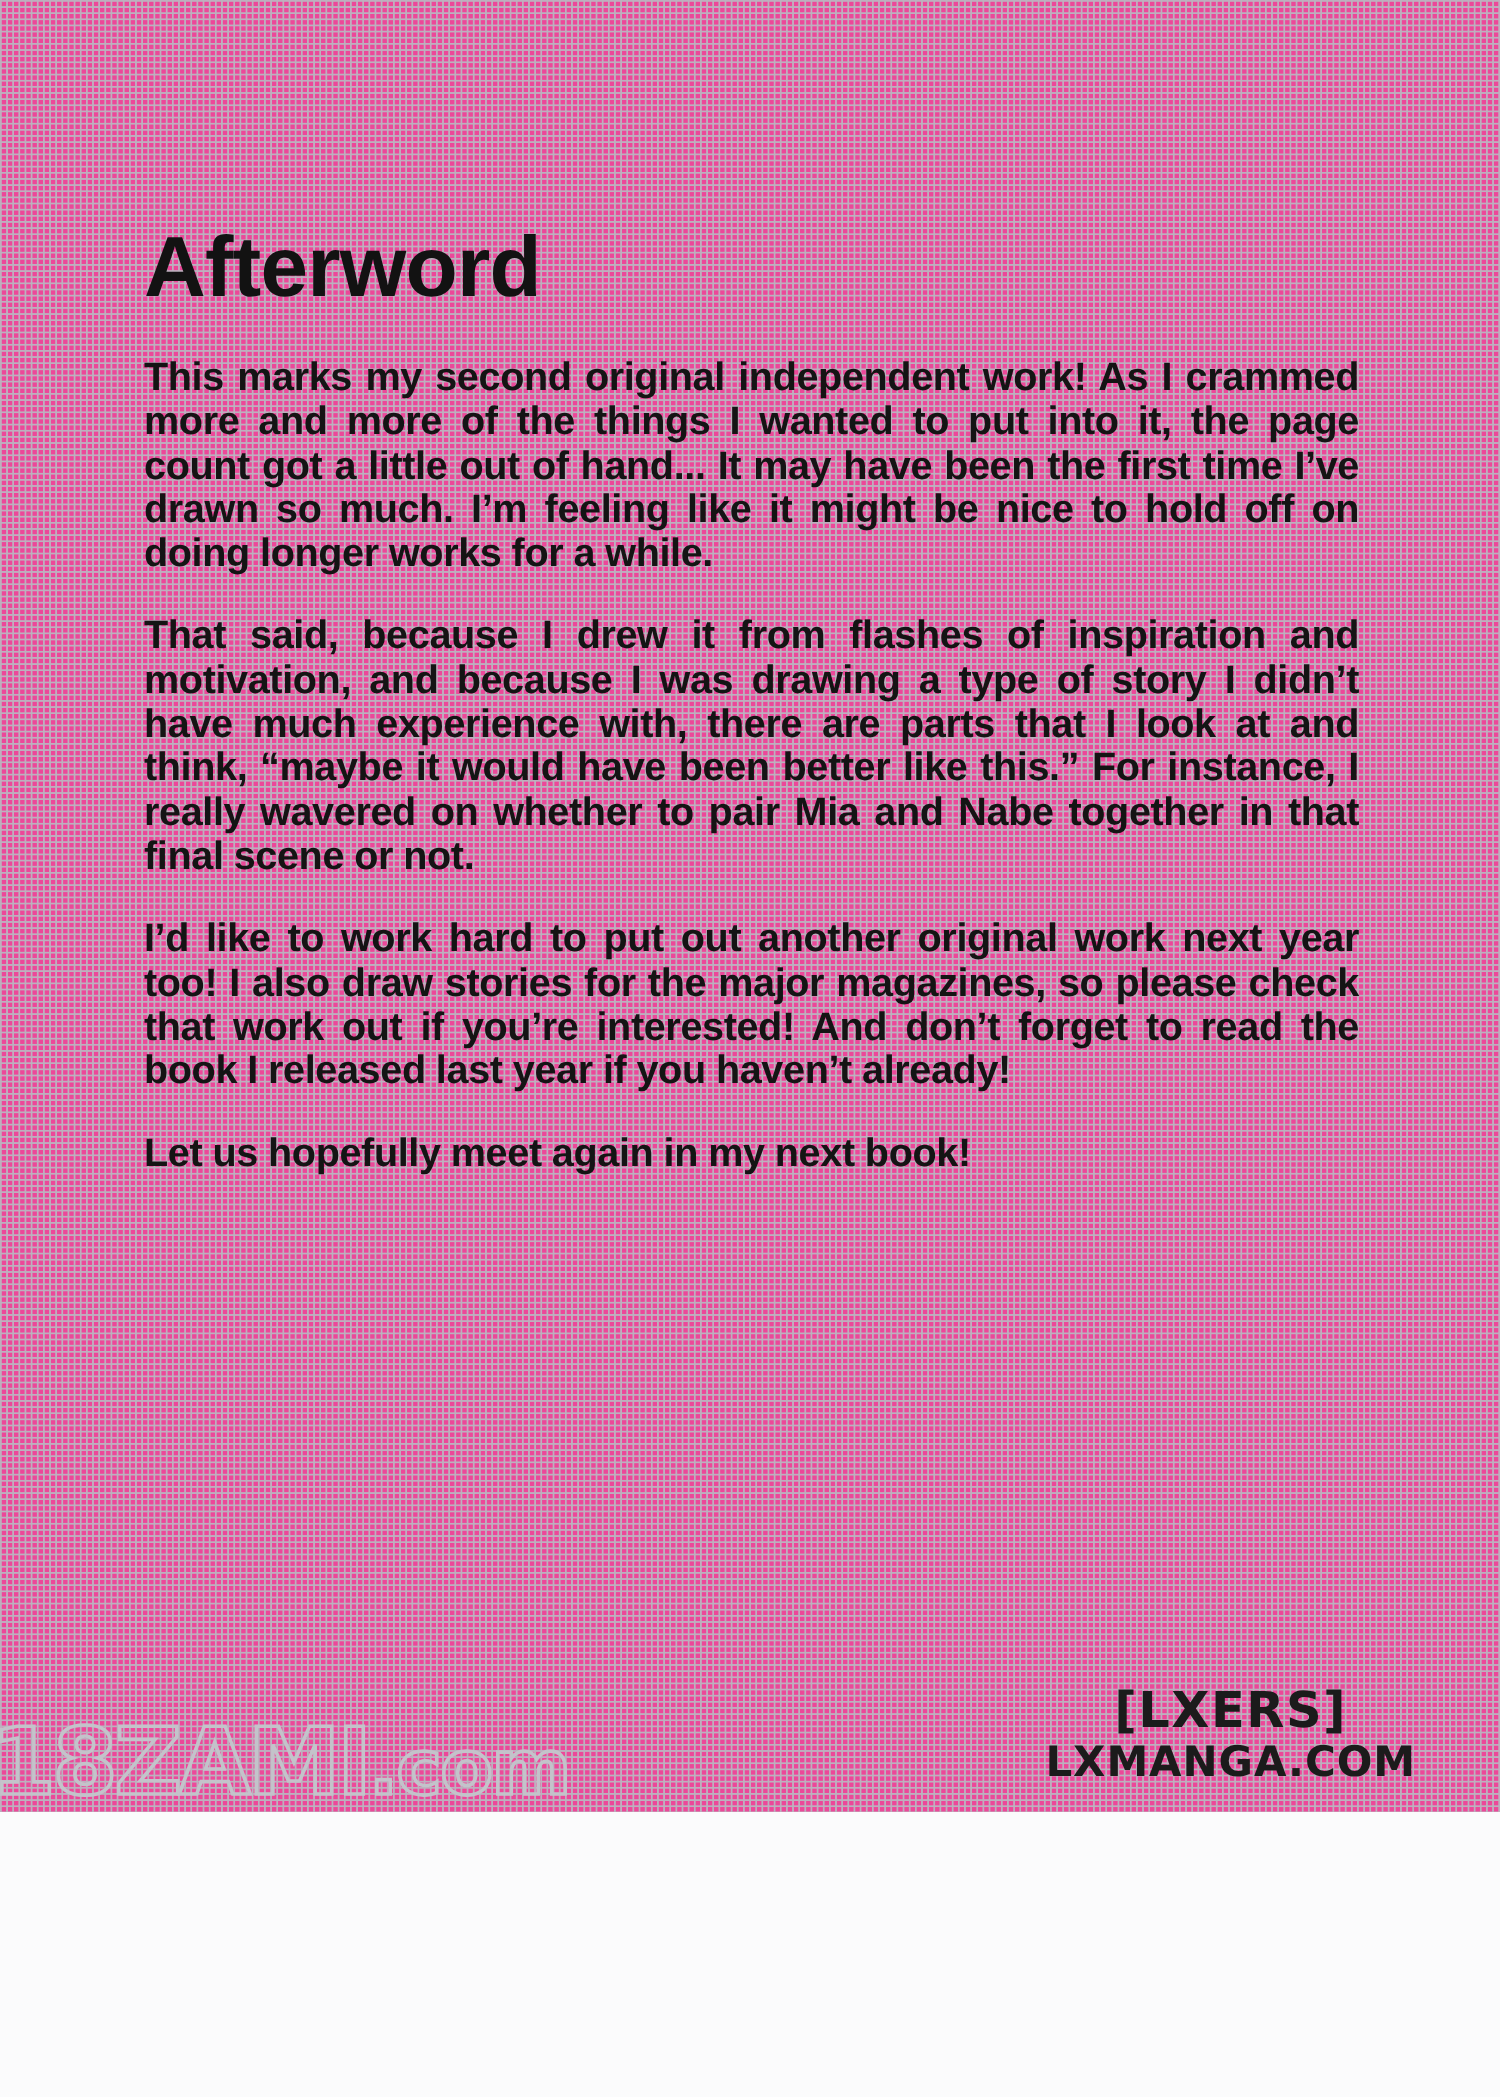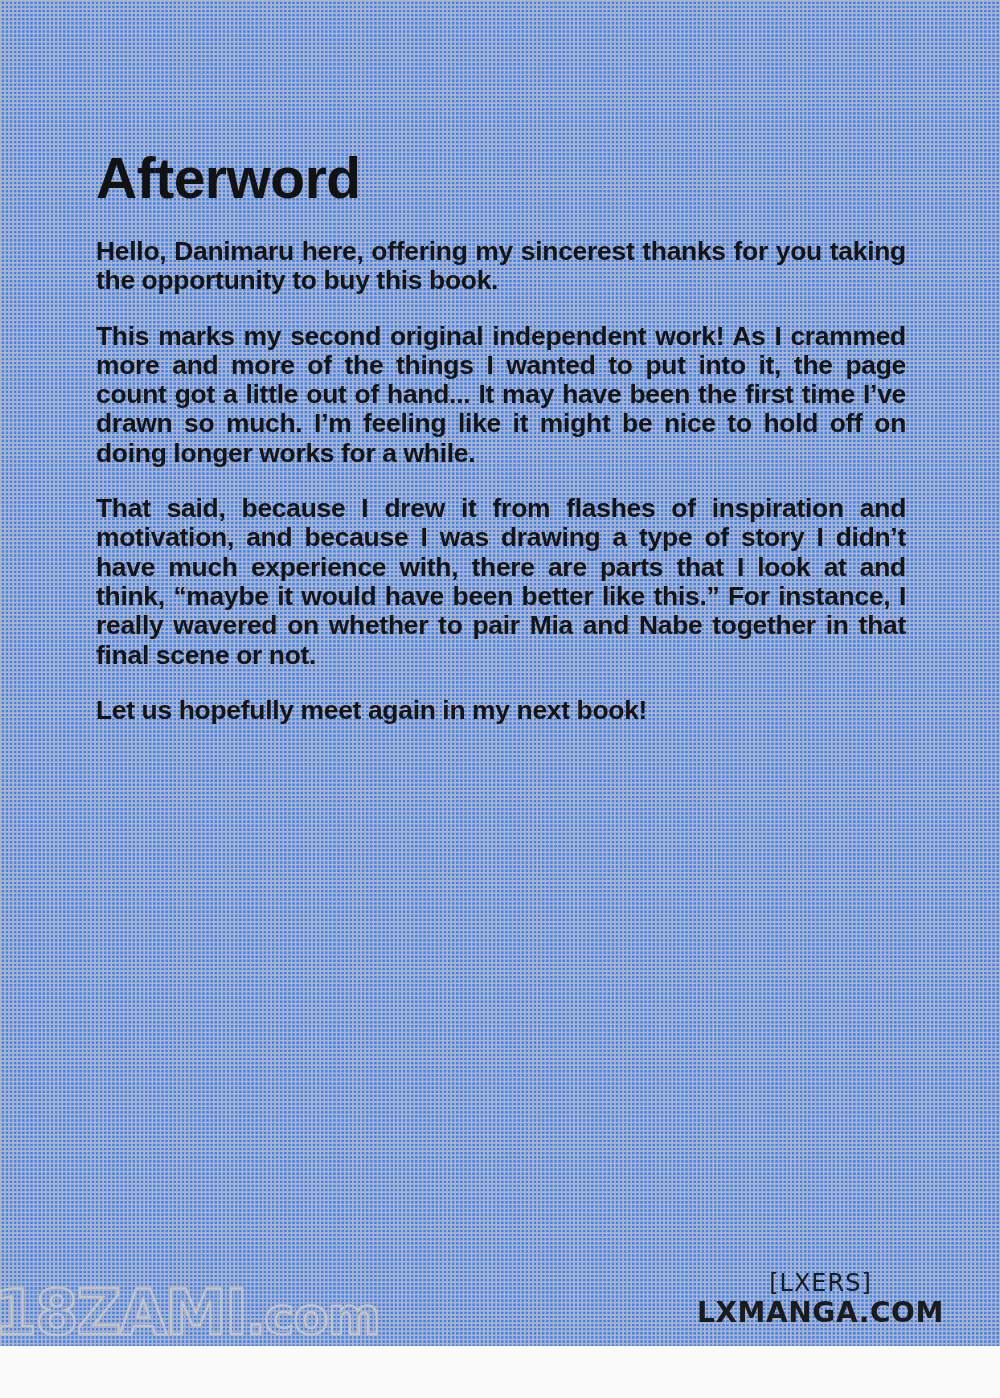--- a/index.html
+++ b/index.html
@@ -15,22 +15,22 @@
     font-family: "Liberation Sans", sans-serif;
     background-color: #fbfbfc;
     position: relative;
   }
 
   
   #page {
     position: absolute;
     inset: 0;
     width: 1000px;
-    height: 1346px;
-    background-color: #3b82f6;
+    height: 1208px;
+    background-color: #ec4899;
     overflow: hidden;
   }
 
   #grid {
     position: absolute;
     inset: 0;
     pointer-events: none;
     z-index: 1;
     background-image:
       repeating-linear-gradient(to right,
@@ -100,22 +100,22 @@
     position: absolute;
     z-index: 4;
     right: 56px;
     bottom: 18px;
     text-align: center;
     color: #1b1b1b;
     font-family: "DejaVu Sans", sans-serif;
     line-height: 1.12;
   }
   #wm-right .lxers {
-    font-size: 24px;
-    font-weight: 400;
+    font-size: 33px;
+    font-weight: 700;
     letter-spacing: 1px;
     display: block;
   }
   #wm-right .lxmanga {
     font-size: 28px;
     font-weight: 700;
     letter-spacing: 0.6px;
     display: block;
   }
 </style>
@@ -123,23 +123,23 @@
 <body>
 
 <div id="page">
 
   <div id="grid"></div>
 
   <div id="content">
 
     <h1 id="title">Afterword</h1>
 
-    <p class="para">Hello, Danimaru here, offering my sincerest thanks for you taking the opportunity to buy this book.</p>
     <p class="para">This marks my second original independent work! As I crammed more and more of the things I wanted to put into it, the page count got a little out of hand... It may have been the first time I’ve drawn so much. I’m feeling like it might be nice to hold off on doing longer works for a while.</p>
     <p class="para">That said, because I drew it from flashes of inspiration and motivation, and because I was drawing a type of story I didn’t have much experience with, there are parts that I look at and think, “maybe it would have been better like this.” For instance, I really wavered on whether to pair Mia and Nabe together in that final scene or not.</p>
+    <p class="para">I’d like to work hard to put out another original work next year too! I also draw stories for the major magazines, so please check that work out if you’re interested! And don’t forget to read the book I released last year if you haven’t already!</p>
     <p class="para">Let us hopefully meet again in my next book!</p>
 
   </div>
 
   <div id="wm-left"><span>18ZAMI</span><span class="dotcom">.com</span></div>
 
   <div id="wm-right">
     <span class="lxers">[LXERS]</span>
     <span class="lxmanga">LXMANGA.COM</span>
   </div>

